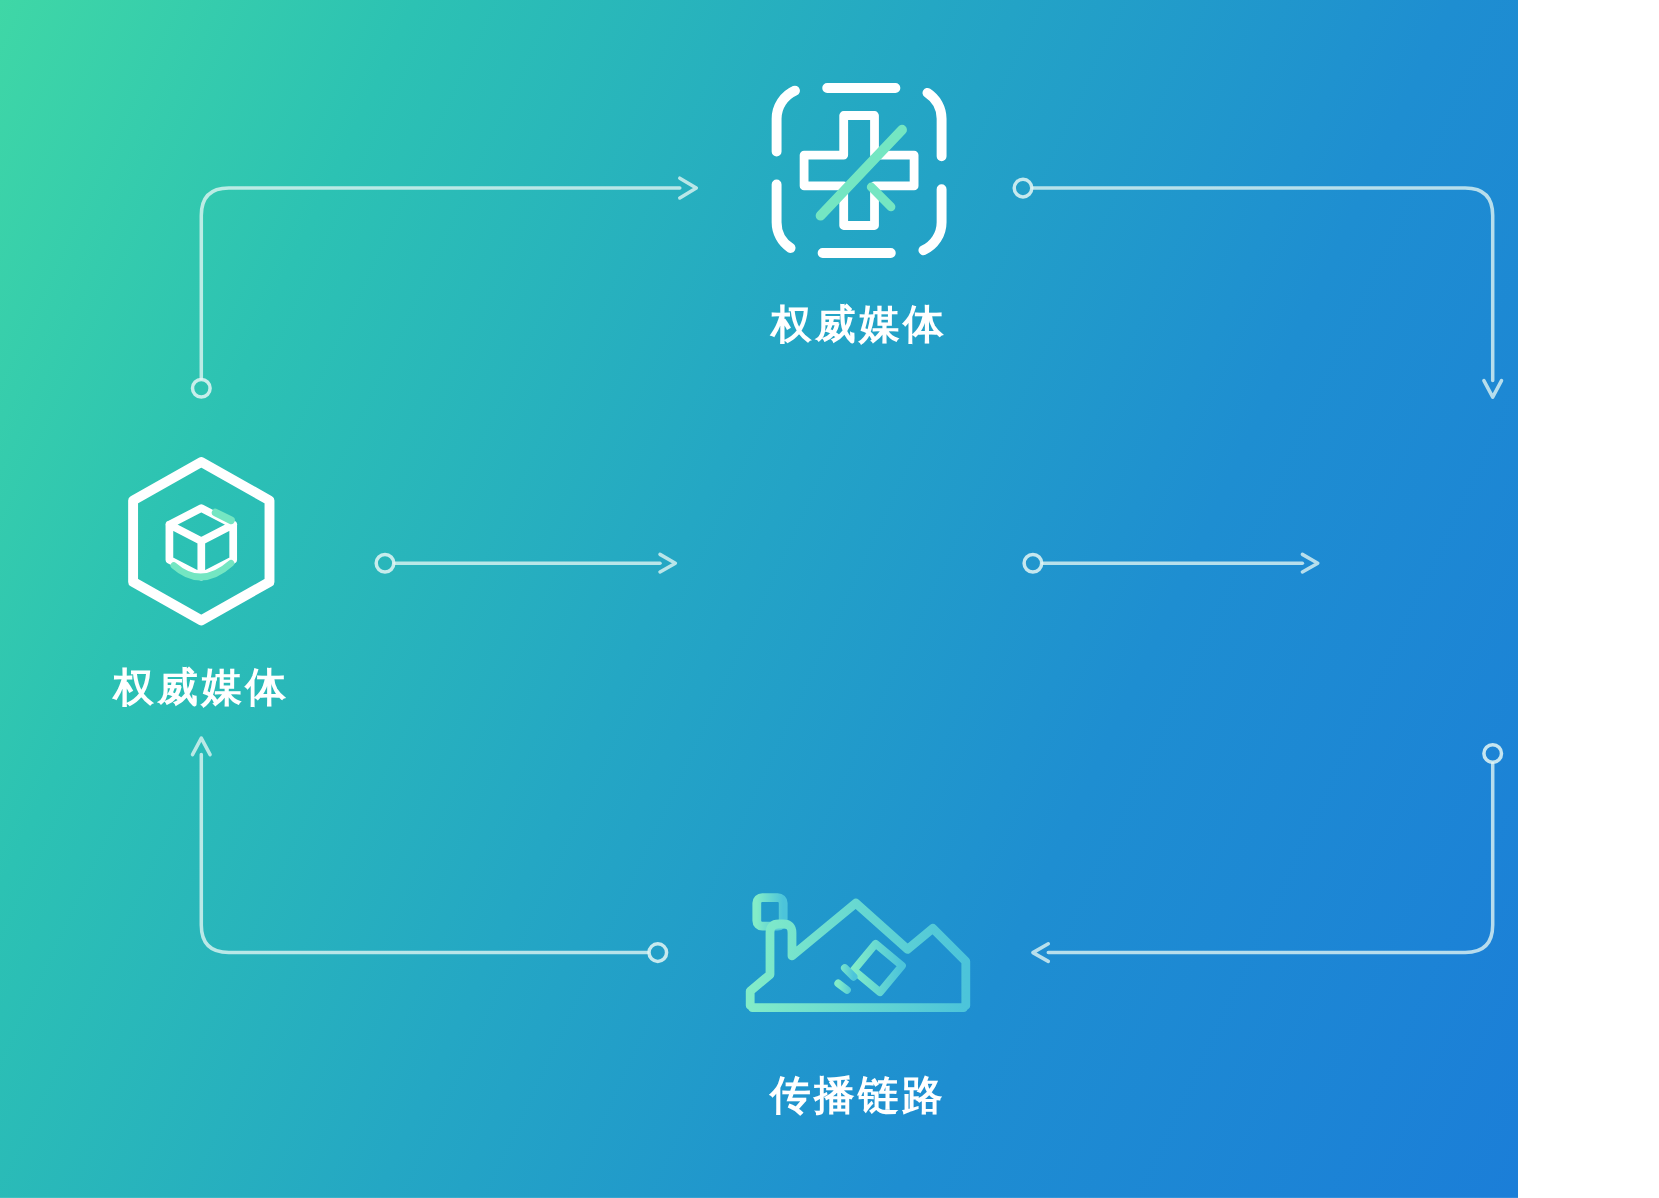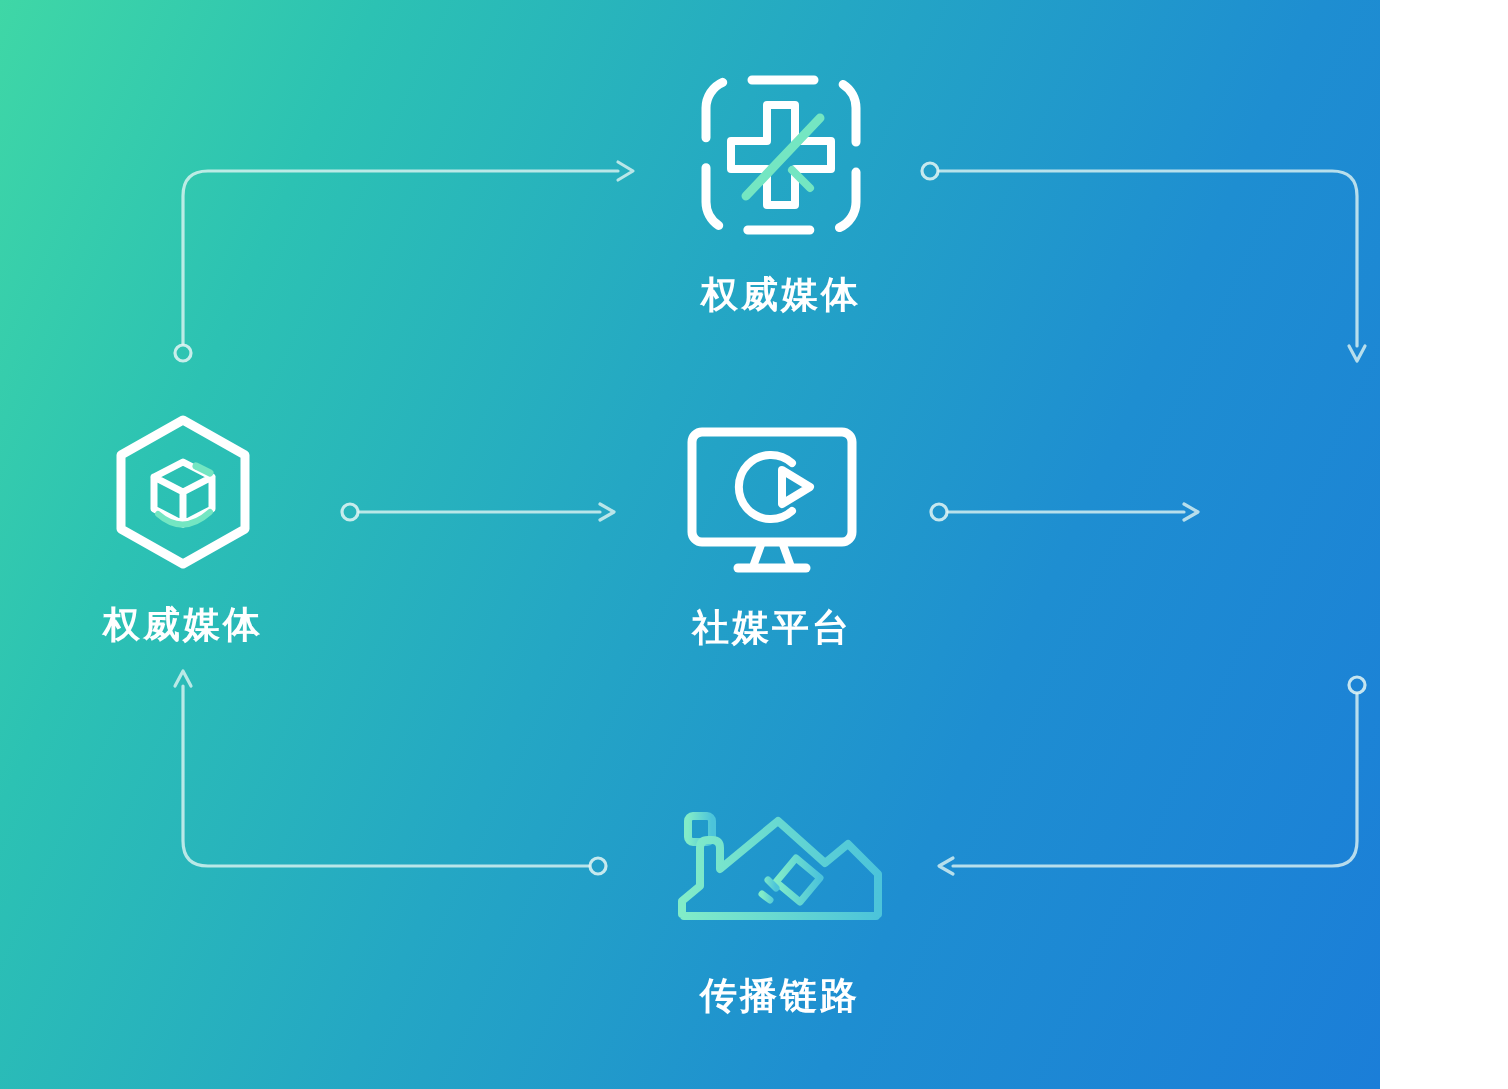--- a/index.html
+++ b/index.html
@@ -105,30 +105,20 @@
   <div class="node node-left">
     <svg class="node-icon" width="150" height="160" viewBox="0 0 150 160">
       <path class="icon-stroke" stroke-width="9" d="M 75 8 L 137 43 L 137 117 L 75 152 L 13 117 L 13 43 Z"></path>
       <path class="icon-stroke" stroke-width="7" d="M 75 50 L 104 65 L 75 80 L 46 65 Z M 46 65 L 46 97 L 75 112 L 75 80 M 104 65 L 104 97 L 75 112"></path>
       <path class="accent-stroke" stroke-width="7" d="M 88 54 L 102 61"></path>
       <path class="accent-stroke" stroke-width="6" d="M 50 102 Q 75 124 102 100"></path>
     </svg>
     <div class="node-label">权威媒体</div>
   </div>
 
-  <div class="node node-center">
-    <svg class="node-icon" width="180" height="155" viewBox="0 0 180 155">
-      <rect class="icon-stroke" x="10" y="8" width="160" height="110" rx="10" stroke-width="9"></rect>
-      <path class="icon-stroke" stroke-width="8" d="M 110 39 A 32 32 0 1 0 110 87"></path>
-      <path class="icon-stroke" stroke-width="8" d="M 100 46 L 128 63 L 100 80 Z"></path>
-      <path class="icon-stroke" stroke-width="8" d="M 80 118 L 72 140 M 100 118 L 108 140"></path>
-      <path class="icon-stroke" stroke-width="9" d="M 56 144 L 124 144"></path>
-    </svg>
-    <div class="node-label">社媒平台</div>
-  </div>
 
 
   <div class="node node-bottom">
     <svg class="node-icon" width="240" height="145" viewBox="0 0 240 145">
       <defs>
         <linearGradient id="houseGrad" x1="0" y1="0" x2="1" y2="0">
           <stop offset="0" stop-color="#82ecc8"></stop>
           <stop offset="1" stop-color="#4cc4da"></stop>
         </linearGradient>
       </defs>

